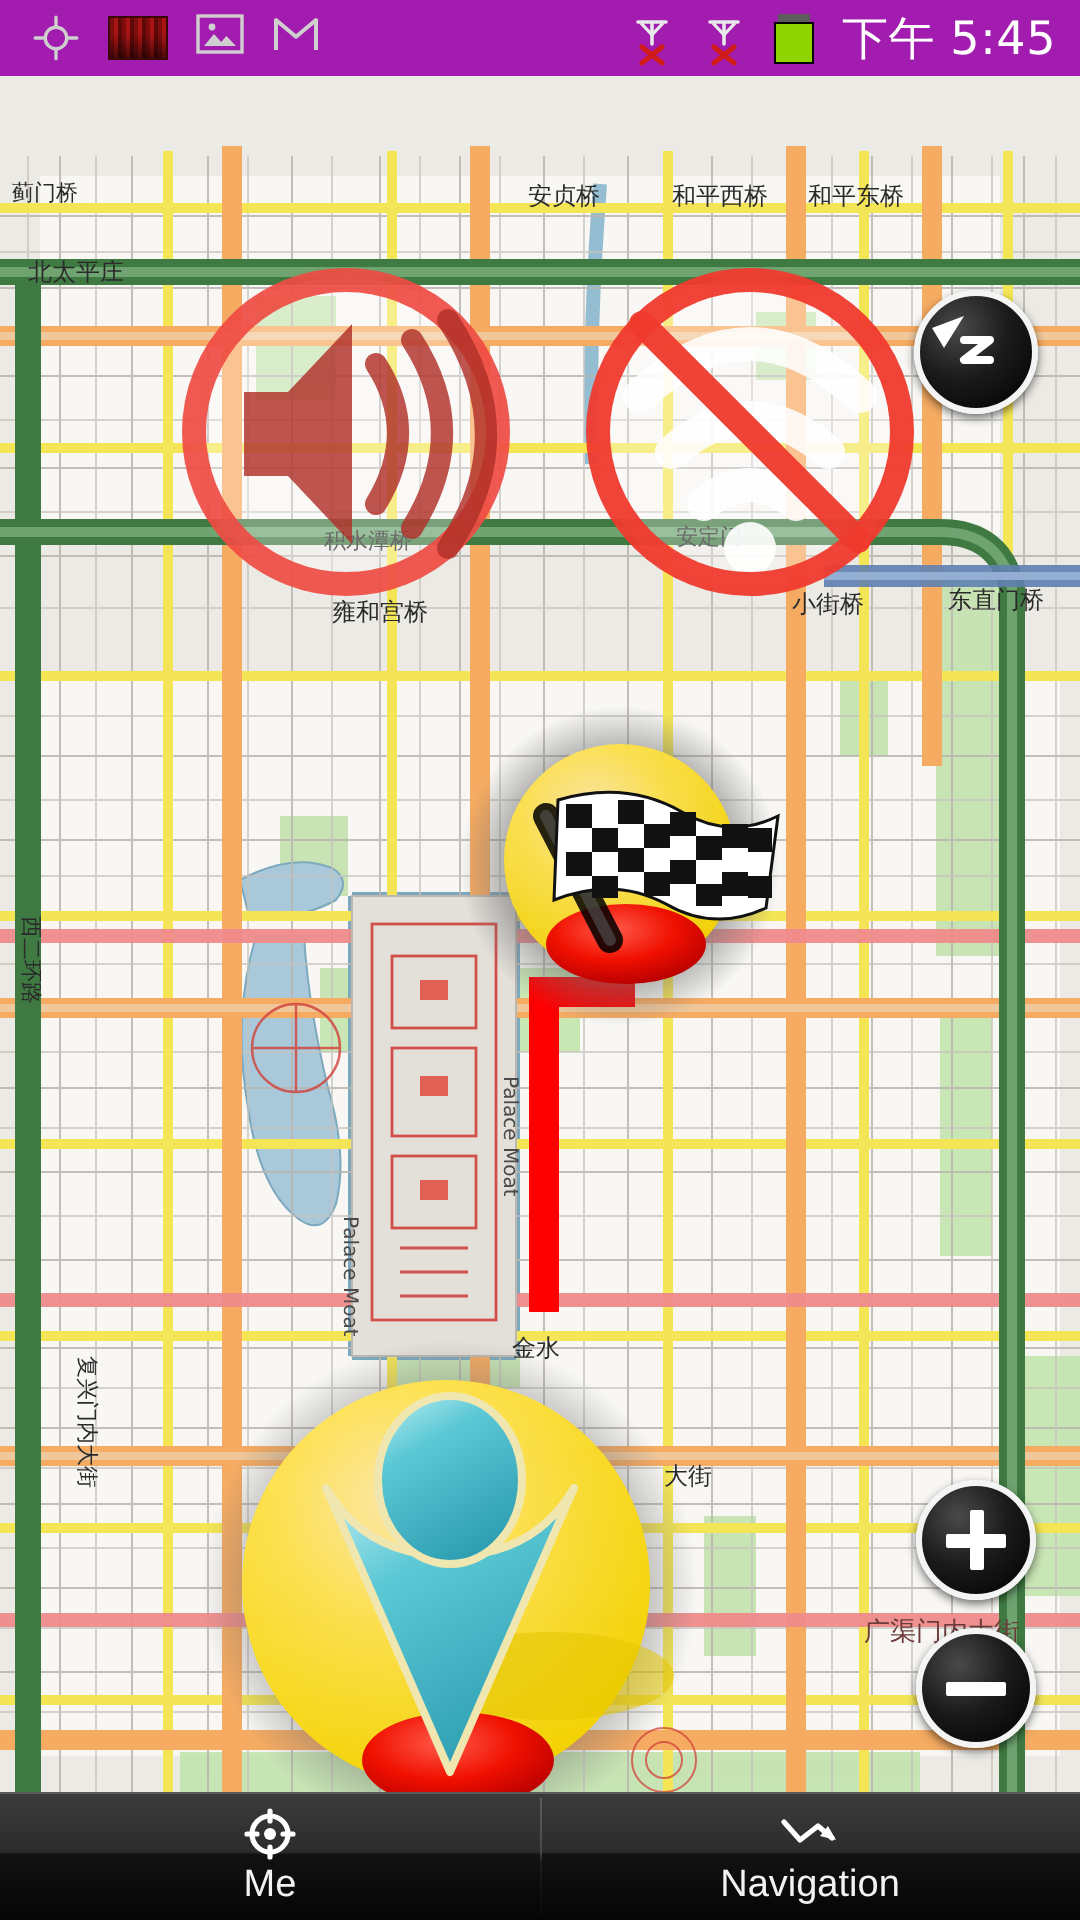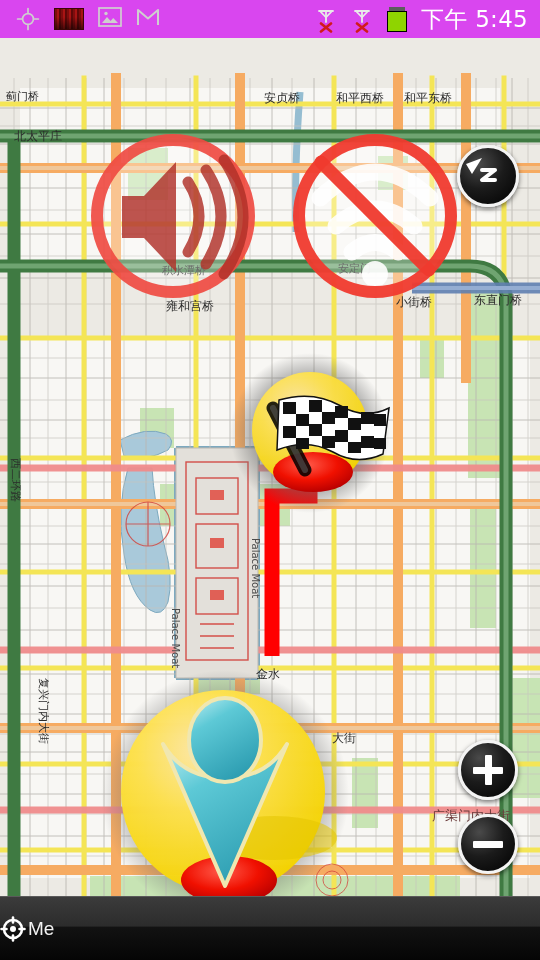--- a/index.html
+++ b/index.html
@@ -6,21 +6,21 @@
   html, body {
     width:540px; height:960px; overflow:hidden;
     background:#000;
     font-family:"Liberation Sans", sans-serif;
   }
   #app { position:relative; width:540px; height:960px; overflow:hidden; }
 
   
   .statusbar{
     position:absolute; left:0; top:0; width:540px; height:38px;
-    background:#d946ef; z-index:60;
+    background:#a21caf; z-index:60;
     display:flex; align-items:center;
   }
   .sb-left{ display:flex; align-items:center; gap:14px; padding-left:16px; }
   .sb-right{ margin-left:auto; display:flex; align-items:center; gap:12px; padding-right:12px; }
   .sb-ico{ width:24px; height:24px; position:relative; display:block; }
   .ic-redapp{
     width:30px; height:22px;
     background:
       linear-gradient(to top, rgba(0,0,0,.55), rgba(0,0,0,0) 60%),
       repeating-linear-gradient(90deg,#7e0d0d 0 2px,#a81414 2px 4px,#5e0808 4px 6px),
@@ -94,21 +94,21 @@
 
   
   .tabbar{
     position:absolute; left:0; bottom:0; width:540px; height:64px;
     display:flex; z-index:60;
     background:linear-gradient(to bottom,#3b3b3b 0%,#2c2c2c 46%,#121212 48%,#050505 100%);
     border-top:1px solid #5a5a5a;
   }
   .tab{
     flex:1; position:relative;
-    display:flex; flex-direction:row; align-items:center; justify-content:flex-start;
+    display:flex; flex-direction:column; align-items:center; justify-content:center;
     gap:2px; cursor:pointer;
   }
   .tab + .tab::before{
     content:""; position:absolute; left:0; top:2px; bottom:2px; width:1px;
     background:linear-gradient(to bottom,#5d5d5d 0%,#4a4a4a 45%,#1d1d1d 55%,#0a0a0a 100%);
   }
   .tab .ti{ height:26px; display:flex; align-items:center; justify-content:center; }
   .tab .tl{
     color:#f2f2f2; font-size:19px; line-height:22px;
     font-family:"Liberation Sans",sans-serif;
@@ -463,16 +463,25 @@
         <svg width="26" height="26" viewBox="0 0 26 26">
           <circle cx="13" cy="13" r="9" fill="none" stroke="#fff" stroke-width="2.6"></circle>
           <circle cx="13" cy="13" r="3" fill="#fff"></circle>
           <path d="M13 1.5v5M13 19.5v5M1.5 13h5M19.5 13h5" stroke="#fff" stroke-width="2.6" stroke-linecap="round"></path>
         </svg>
       </span>
       <span class="tl">Me</span>
     </div>
 
 
+    <div class="tab">
+      <span class="ti">
+        <svg width="32" height="22" viewBox="0 0 32 22">
+          <path d="M3 5 L11 14 L20 7 L27 13" fill="none" stroke="#fff" stroke-width="2.6" stroke-linecap="round" stroke-linejoin="round"></path>
+          <path d="M21 12 L29 14 L25 7 z" fill="#fff"></path>
+        </svg>
+      </span>
+      <span class="tl">Navigation</span>
+    </div>
 
   </div>
 
 </div>
 
 </body></html>

